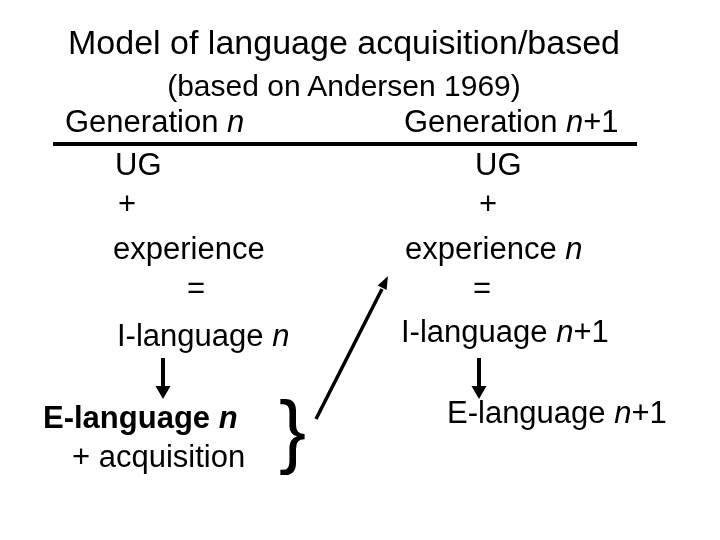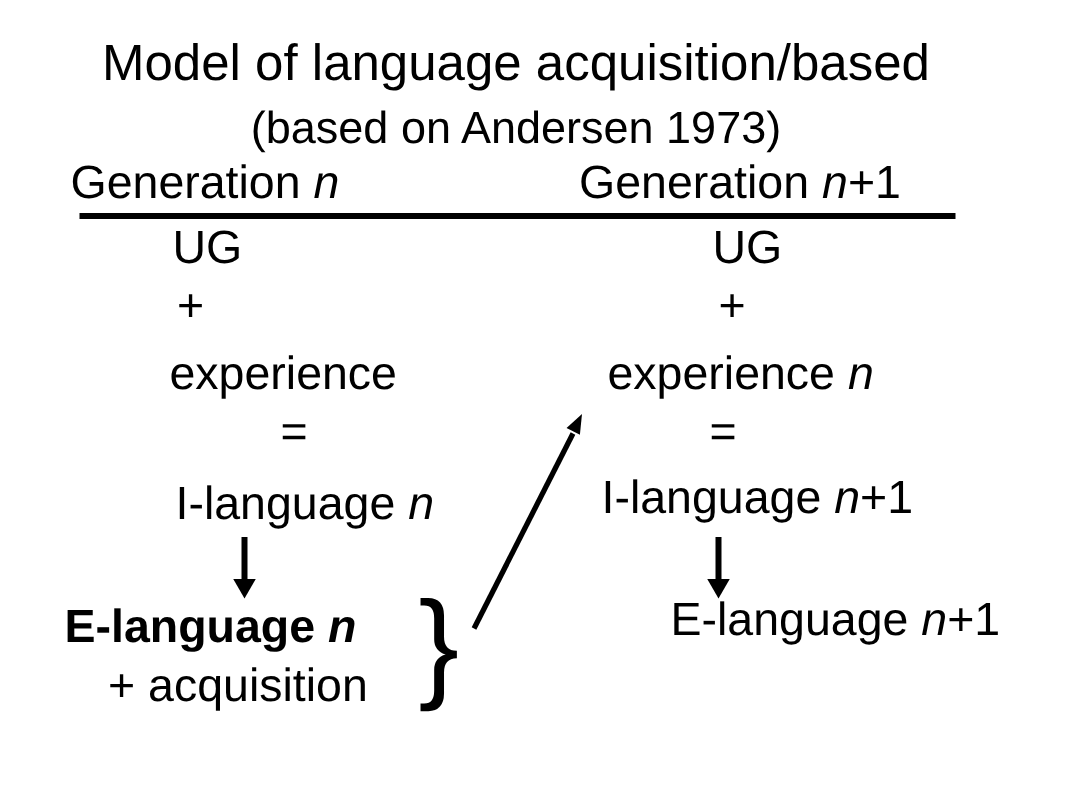--- a/index.html
+++ b/index.html
@@ -19,25 +19,25 @@
   .rule     { left: 53px; top: 142px; width: 584px; height: 4px; background: #000000; }
   .brace    { left: 279px; top: 390px; font-size: 81px; font-weight: 400; }
   svg.overlay { position: absolute; left: 0; top: 0; }
 </style>
 </head>
 <body>
 
 <div>
 
   <div class="abs title">Model of language acquisition/based</div>
-  <div class="abs subtitle">(based on Andersen 1973)</div>
+  <div class="abs subtitle">(based on Andersen 1969)</div>
 
-  <div class="abs body-text" style="left:47px; top:106px;"><span>Generation </span><span class="it">n</span></div>
+  <div class="abs body-text" style="left:65px; top:106px;"><span>Generation </span><span class="it">n</span></div>
 
-  <div class="abs body-text" style="left:386px; top:106px;"><span>Generation </span><span class="it">n</span><span>+1</span></div>
+  <div class="abs body-text" style="left:404px; top:106px;"><span>Generation </span><span class="it">n</span><span>+1</span></div>
 
   <div class="abs rule"></div>
 
   <div class="abs body-text" style="left:115px; top:149px;">UG</div>
   <div class="abs body-text" style="left:118px; top:188px;">+</div>
   <div class="abs body-text" style="left:113px; top:233px;">experience</div>
   <div class="abs body-text" style="left:187px; top:272px;">=</div>
   <div class="abs body-text" style="left:117px; top:320px;text-align:right;"><span>I-language </span><span class="it">n</span></div>
   <div class="abs body-text" style="left:43px; top:402px;font-weight:bold;"><span>E-language </span><span class="it">n</span></div>
   <div class="abs body-text" style="left:72px; top:441px;">+ acquisition</div>

